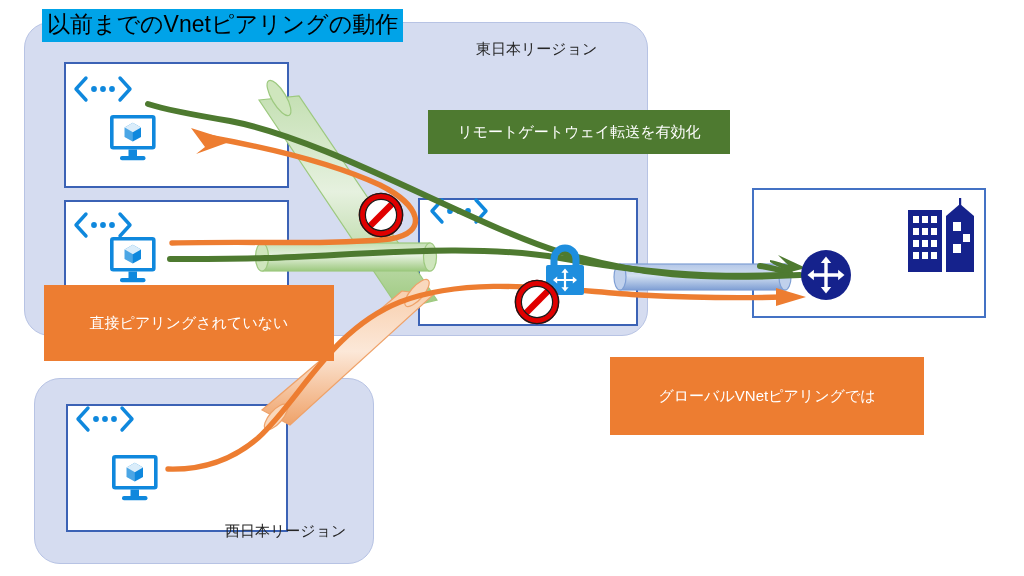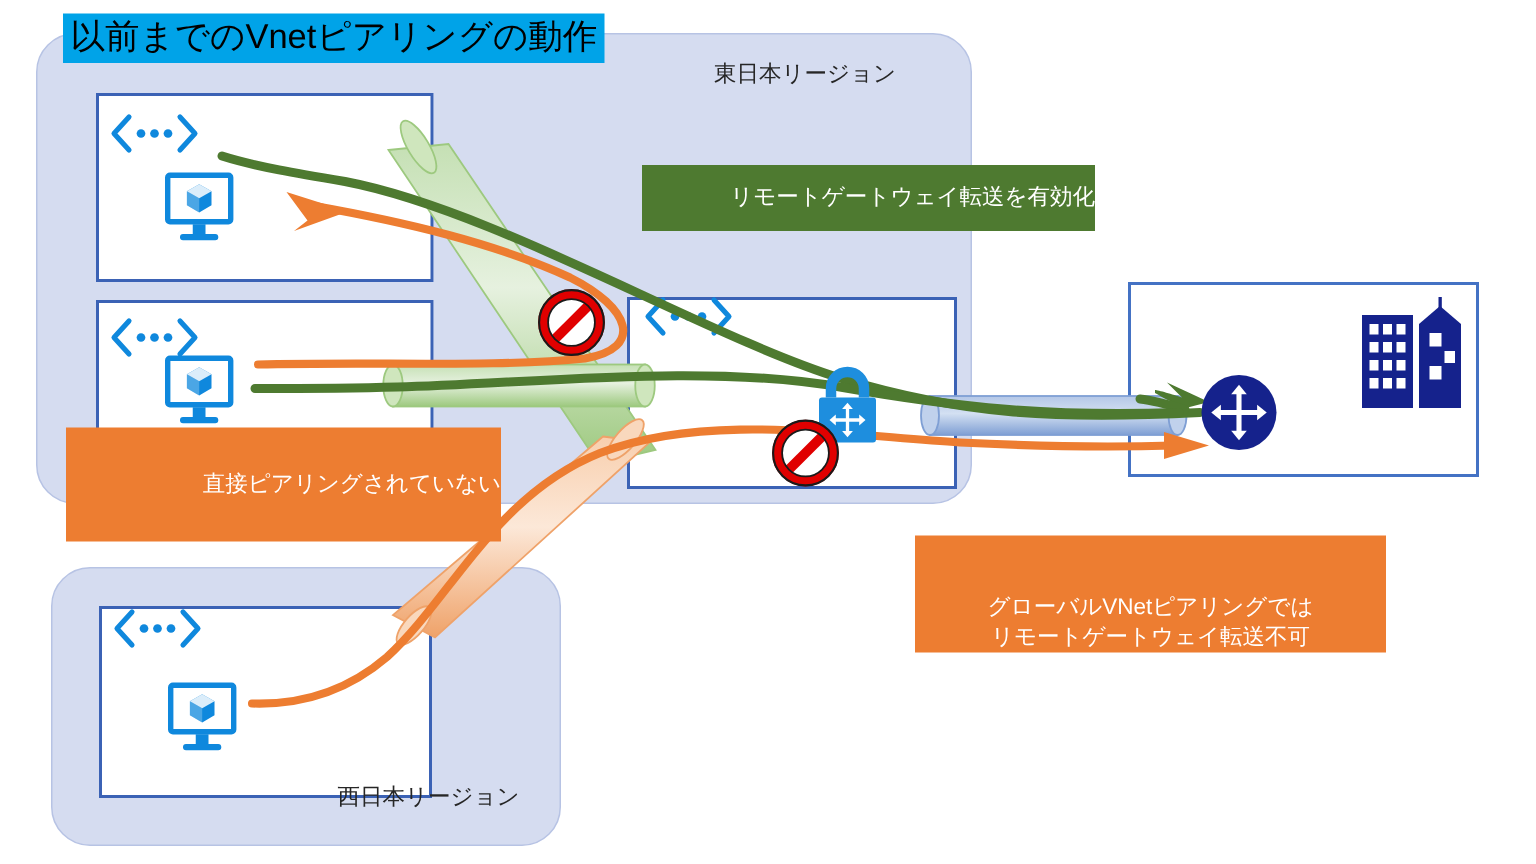--- a/index.html
+++ b/index.html
@@ -53,21 +53,21 @@
     box-sizing: border-box;
   }
   
   .callout {
     position: absolute;
     color: #ffffff;
     text-align: center;
     box-sizing: border-box;
     display: flex;
     align-items: center;
-    justify-content: flex-end;
+    justify-content: center;
     line-height: 1.35;
     font-size: 15px;
   }
   .callout.green { background: #4e7a30; }
   .callout.orange { background: #ed7d31; }
   .callout .txt { display: block; }
   
   #title-banner {
     position: absolute;
     background: #00a3e8;
@@ -298,16 +298,15 @@
   <div class="callout green" style="left:428px; top:110px; width:302px; height:44px;">
     <span class="txt">リモートゲートウェイ転送を有効化</span>
   </div>
 
   <div class="callout orange" style="left:44px; top:285px; width:290px; height:76px; flex-direction:row;">
     <span class="txt">直接ピアリングされていない</span>
   </div>
 
   <div class="callout orange" style="left:610px; top:357px; width:314px; height:78px; flex-direction:column;">
     <span class="txt">グローバルVNetピアリングでは</span>
-    <span class="txt">リモートゲートウェイ転送不可</span>
   </div>
 
 </div>
 
 </body></html>

